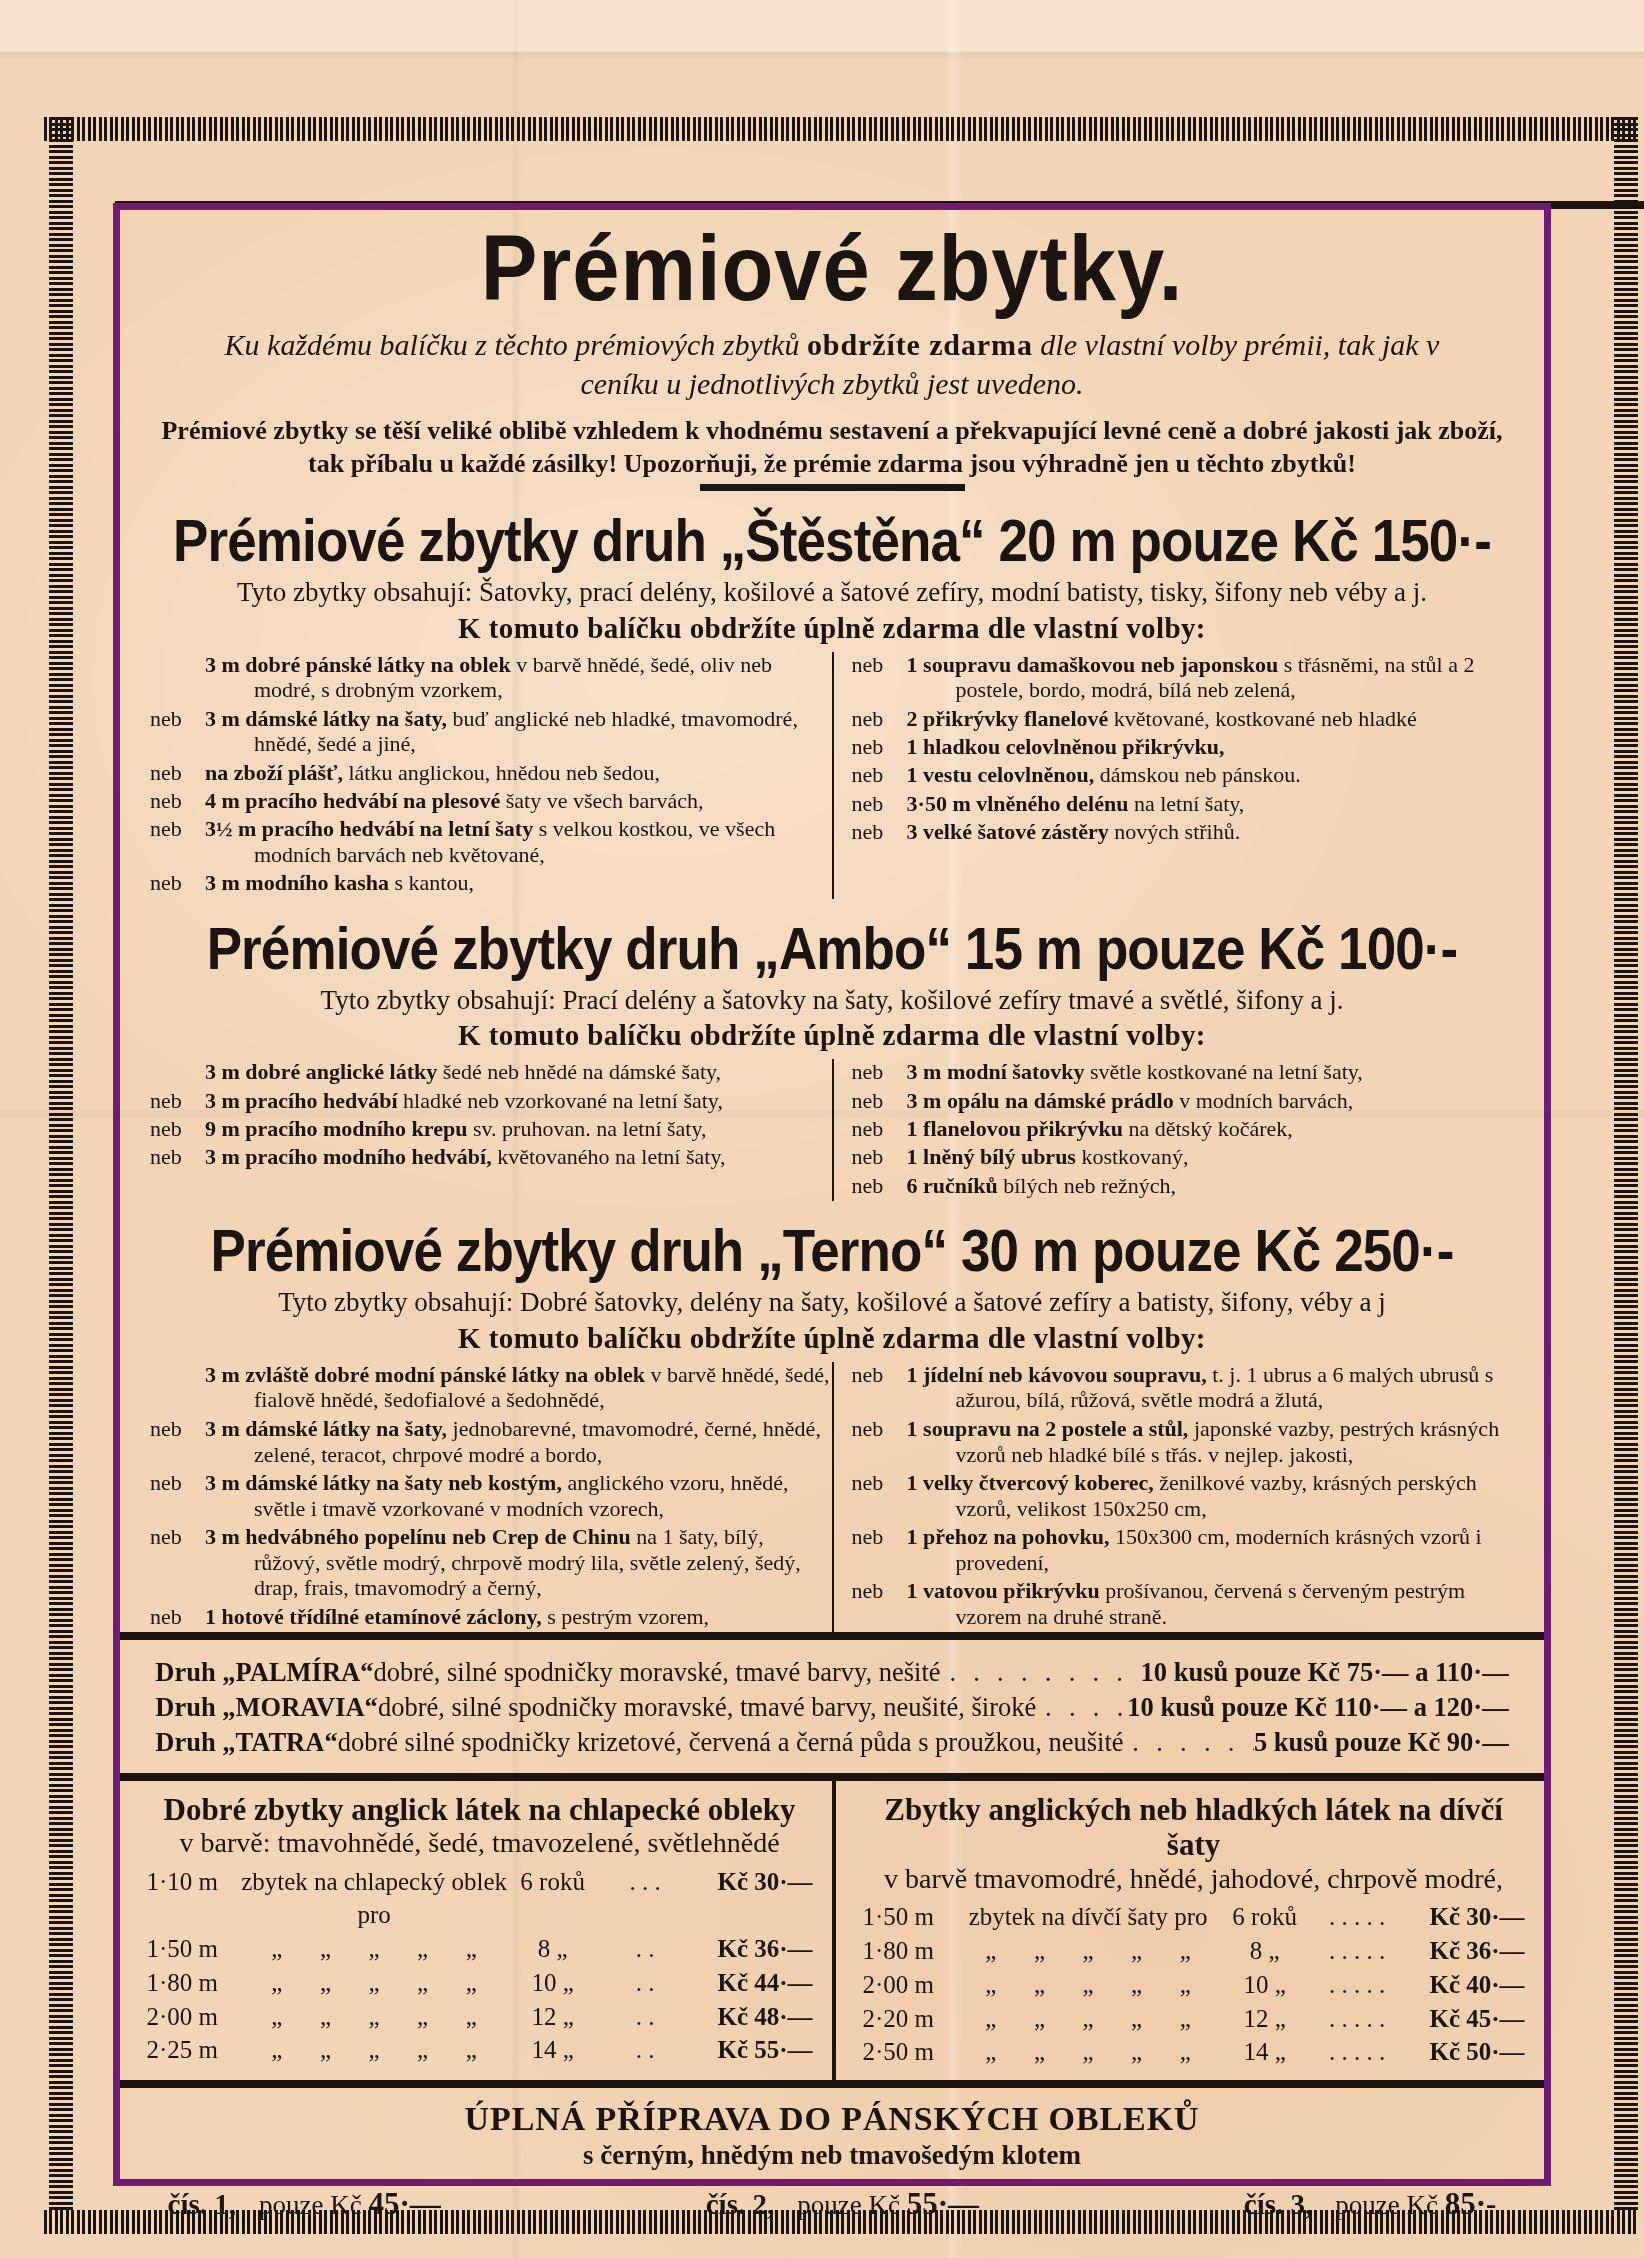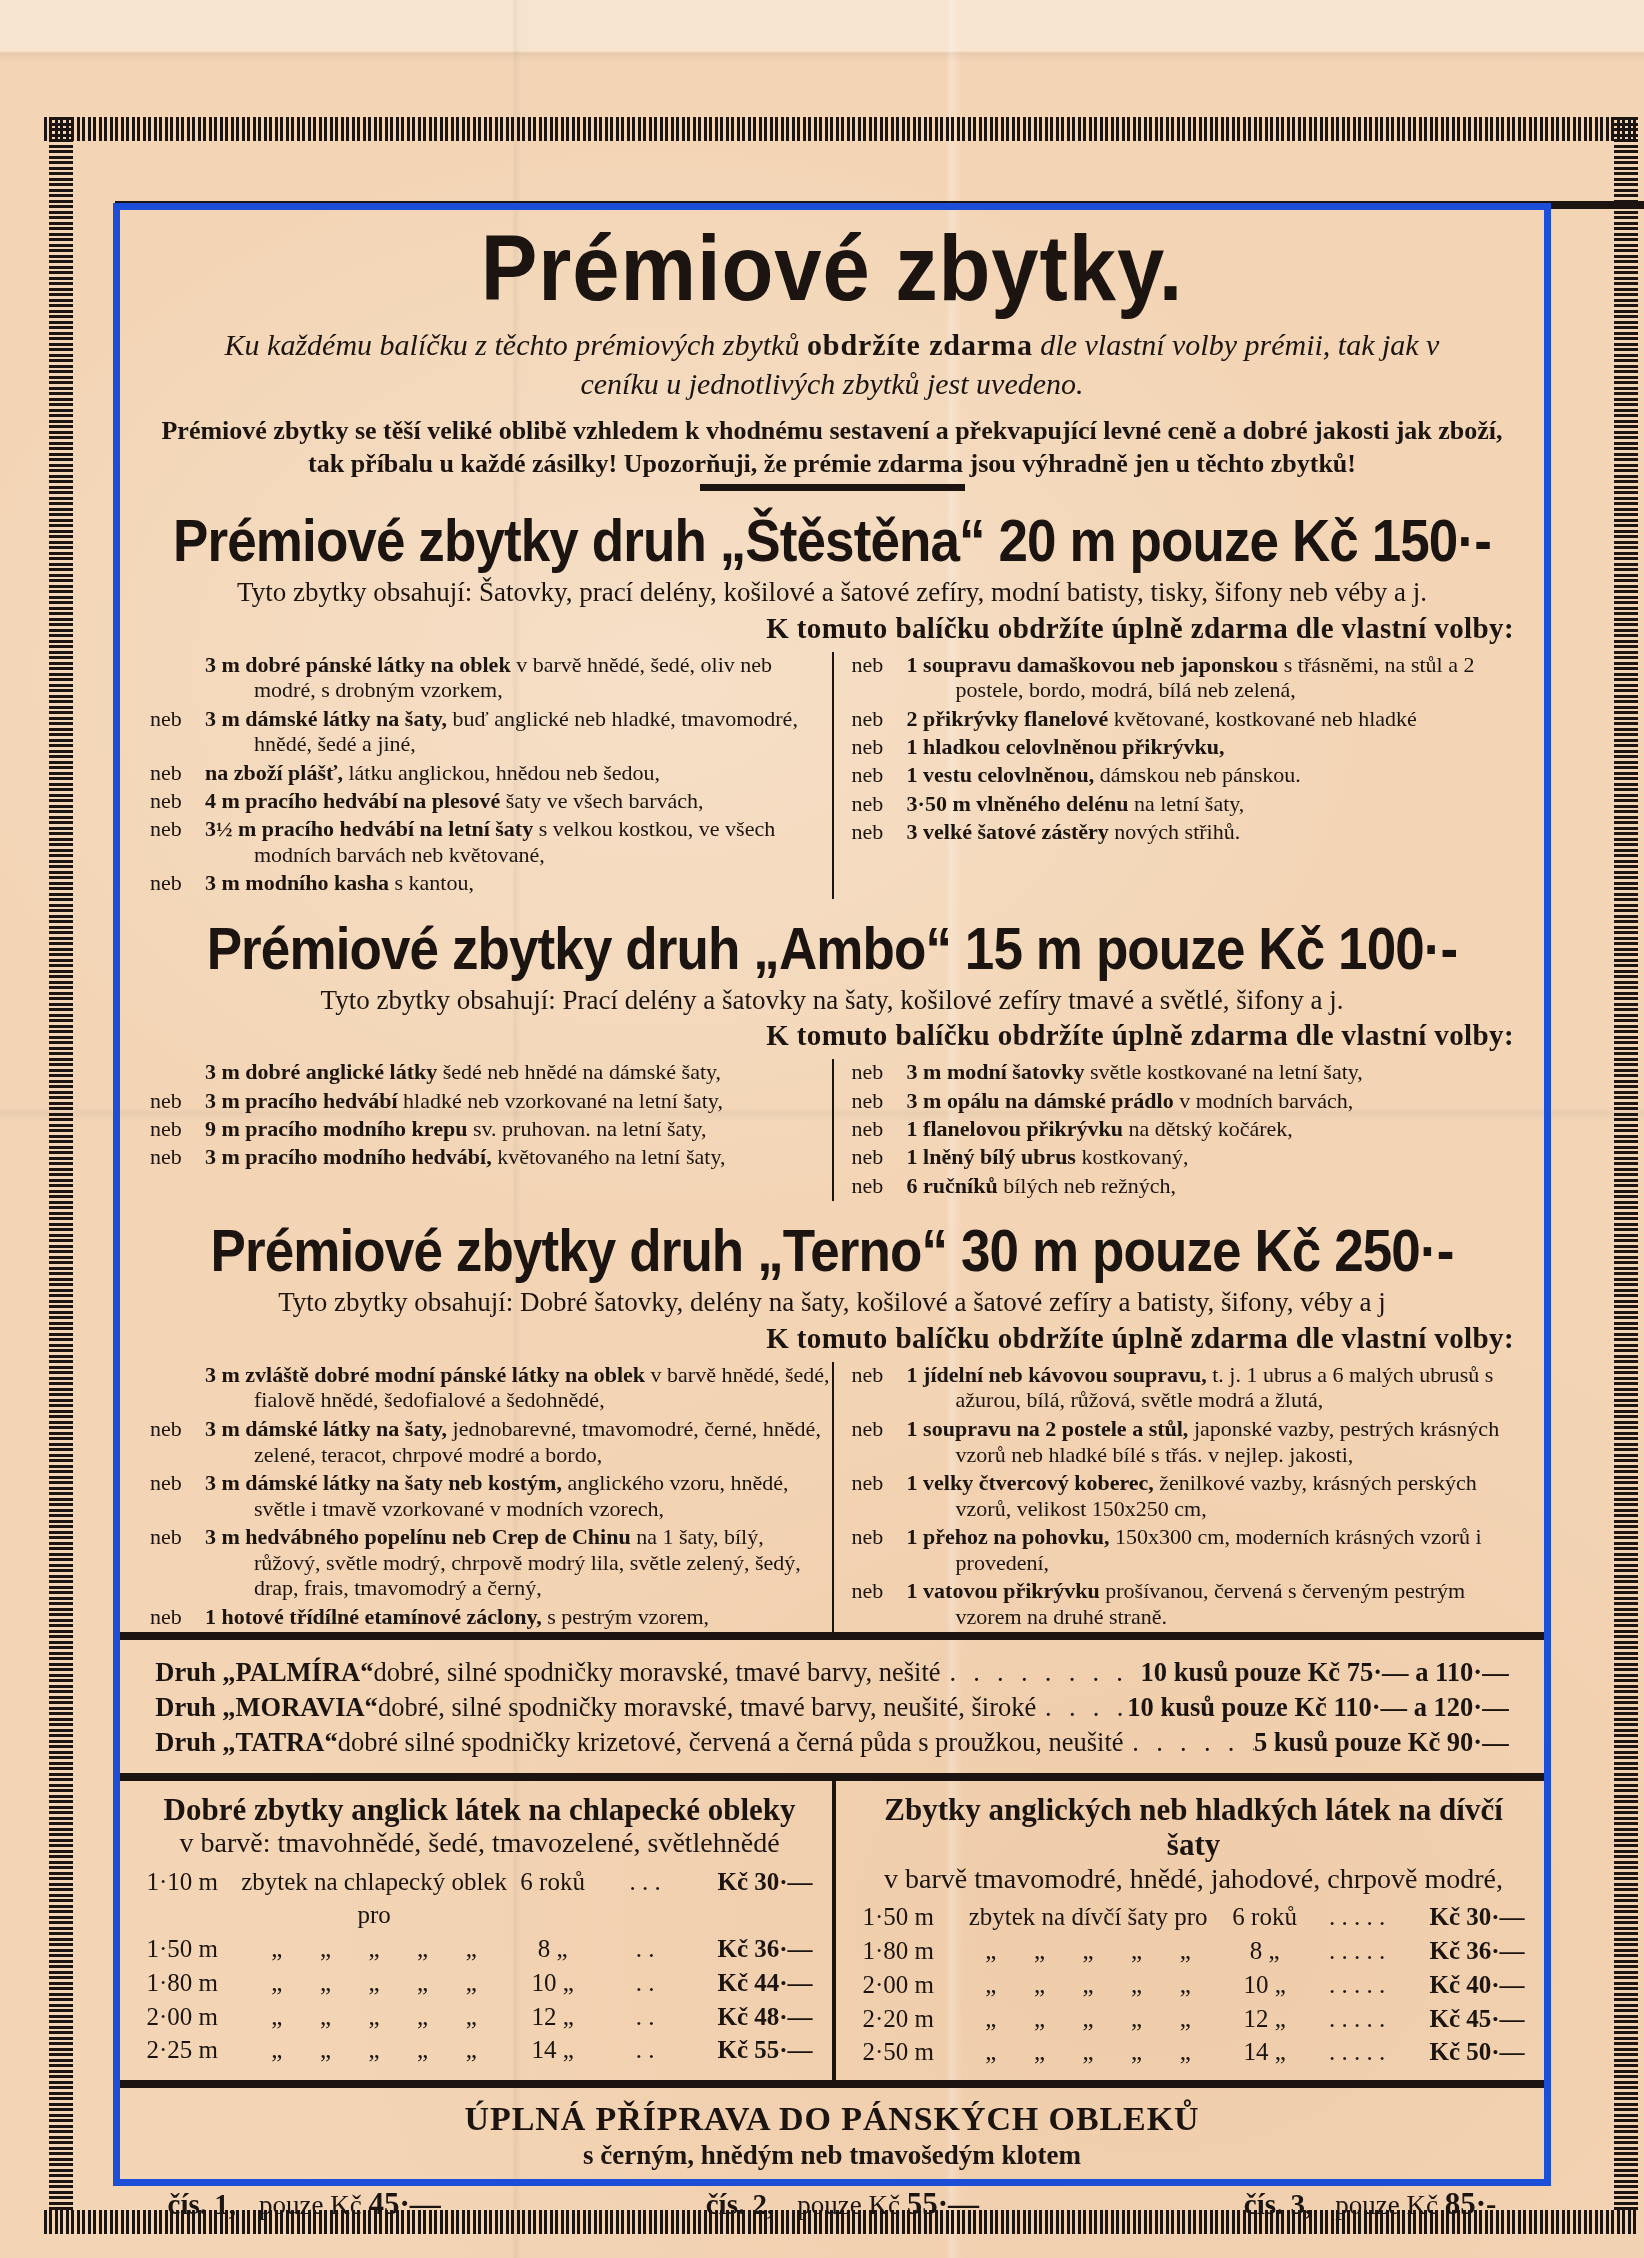--- a/index.html
+++ b/index.html
@@ -27,21 +27,21 @@
   .deco-h.bottom{top:2210px;}
   .deco-v{position:absolute;top:117px;height:2093px;width:24px;
     background:repeating-linear-gradient(0deg,#1b1410 0 2.6px,transparent 2.6px 5.5px);}
   .deco-v.left{left:49px;}
   .deco-v.right{left:1614px;}
   .top-rule{position:absolute;left:115px;right:0;top:201px;height:8px;background:#1b1410;}
 
   
   .frame{
     position:absolute;left:113px;top:203px;width:1438px;height:1983px;
-    border:7px solid #1d4ed8;box-sizing:border-box;
+    border:7px solid #701a75;box-sizing:border-box;
     padding:12.4px 30px 0 30px;
   }
 
   .page-title{
     font-family:"Liberation Sans","DejaVu Sans",sans-serif;
     font-weight:bold;font-size:85px;line-height:1.02;text-align:center;
     letter-spacing:0.9px;margin:3.5px 0 12.4px 0;transform:scaleY(1.08);
   }
   .intro-italic{
     font-size:30px;font-style:italic;text-align:center;line-height:1.3;
@@ -54,21 +54,21 @@
   }
   .emph-rule{width:265px;height:7px;background:#1b1410;margin:3.5px auto 0 auto;}
 
   .section-heading{
     font-family:"Liberation Sans","DejaVu Sans",sans-serif;
     font-weight:bold;font-size:53px;line-height:1.0;text-align:center;
     letter-spacing:-0.9px;white-space:nowrap;margin:23px 0 8.8px 0;
     transform:scaleY(1.12);
   }
   .section-contains{font-size:27px;text-align:center;line-height:1.2;margin:0 0 3.5px 0;}
-  .section-freeline{font-size:29px;font-weight:bold;text-align:right;letter-spacing:0.4px;margin:1.8px 0 7px 0;}
+  .section-freeline{font-size:29px;font-weight:bold;text-align:center;letter-spacing:0.4px;margin:1.8px 0 7px 0;}
 
   .cols{display:flex;align-items:stretch;}
   .col{width:50%;box-sizing:border-box;padding:1.8px 12.4px 5.3px 7px;}
   .col.right{border-left:2.6px solid #1b1410;padding-left:17.6px;}
   .itemlist{list-style:none;margin:0;padding:0;font-size:22px;line-height:1.17;}
   .itemlist li{padding-left:104px;text-indent:-104px;margin-bottom:2.6px;}
   .itemlist .pre{display:inline-block;width:55px;text-indent:0;}
   .ib{font-weight:bold;}
 
   .thick-rule{height:8px;background:#1b1410;margin:0 -30px;}

